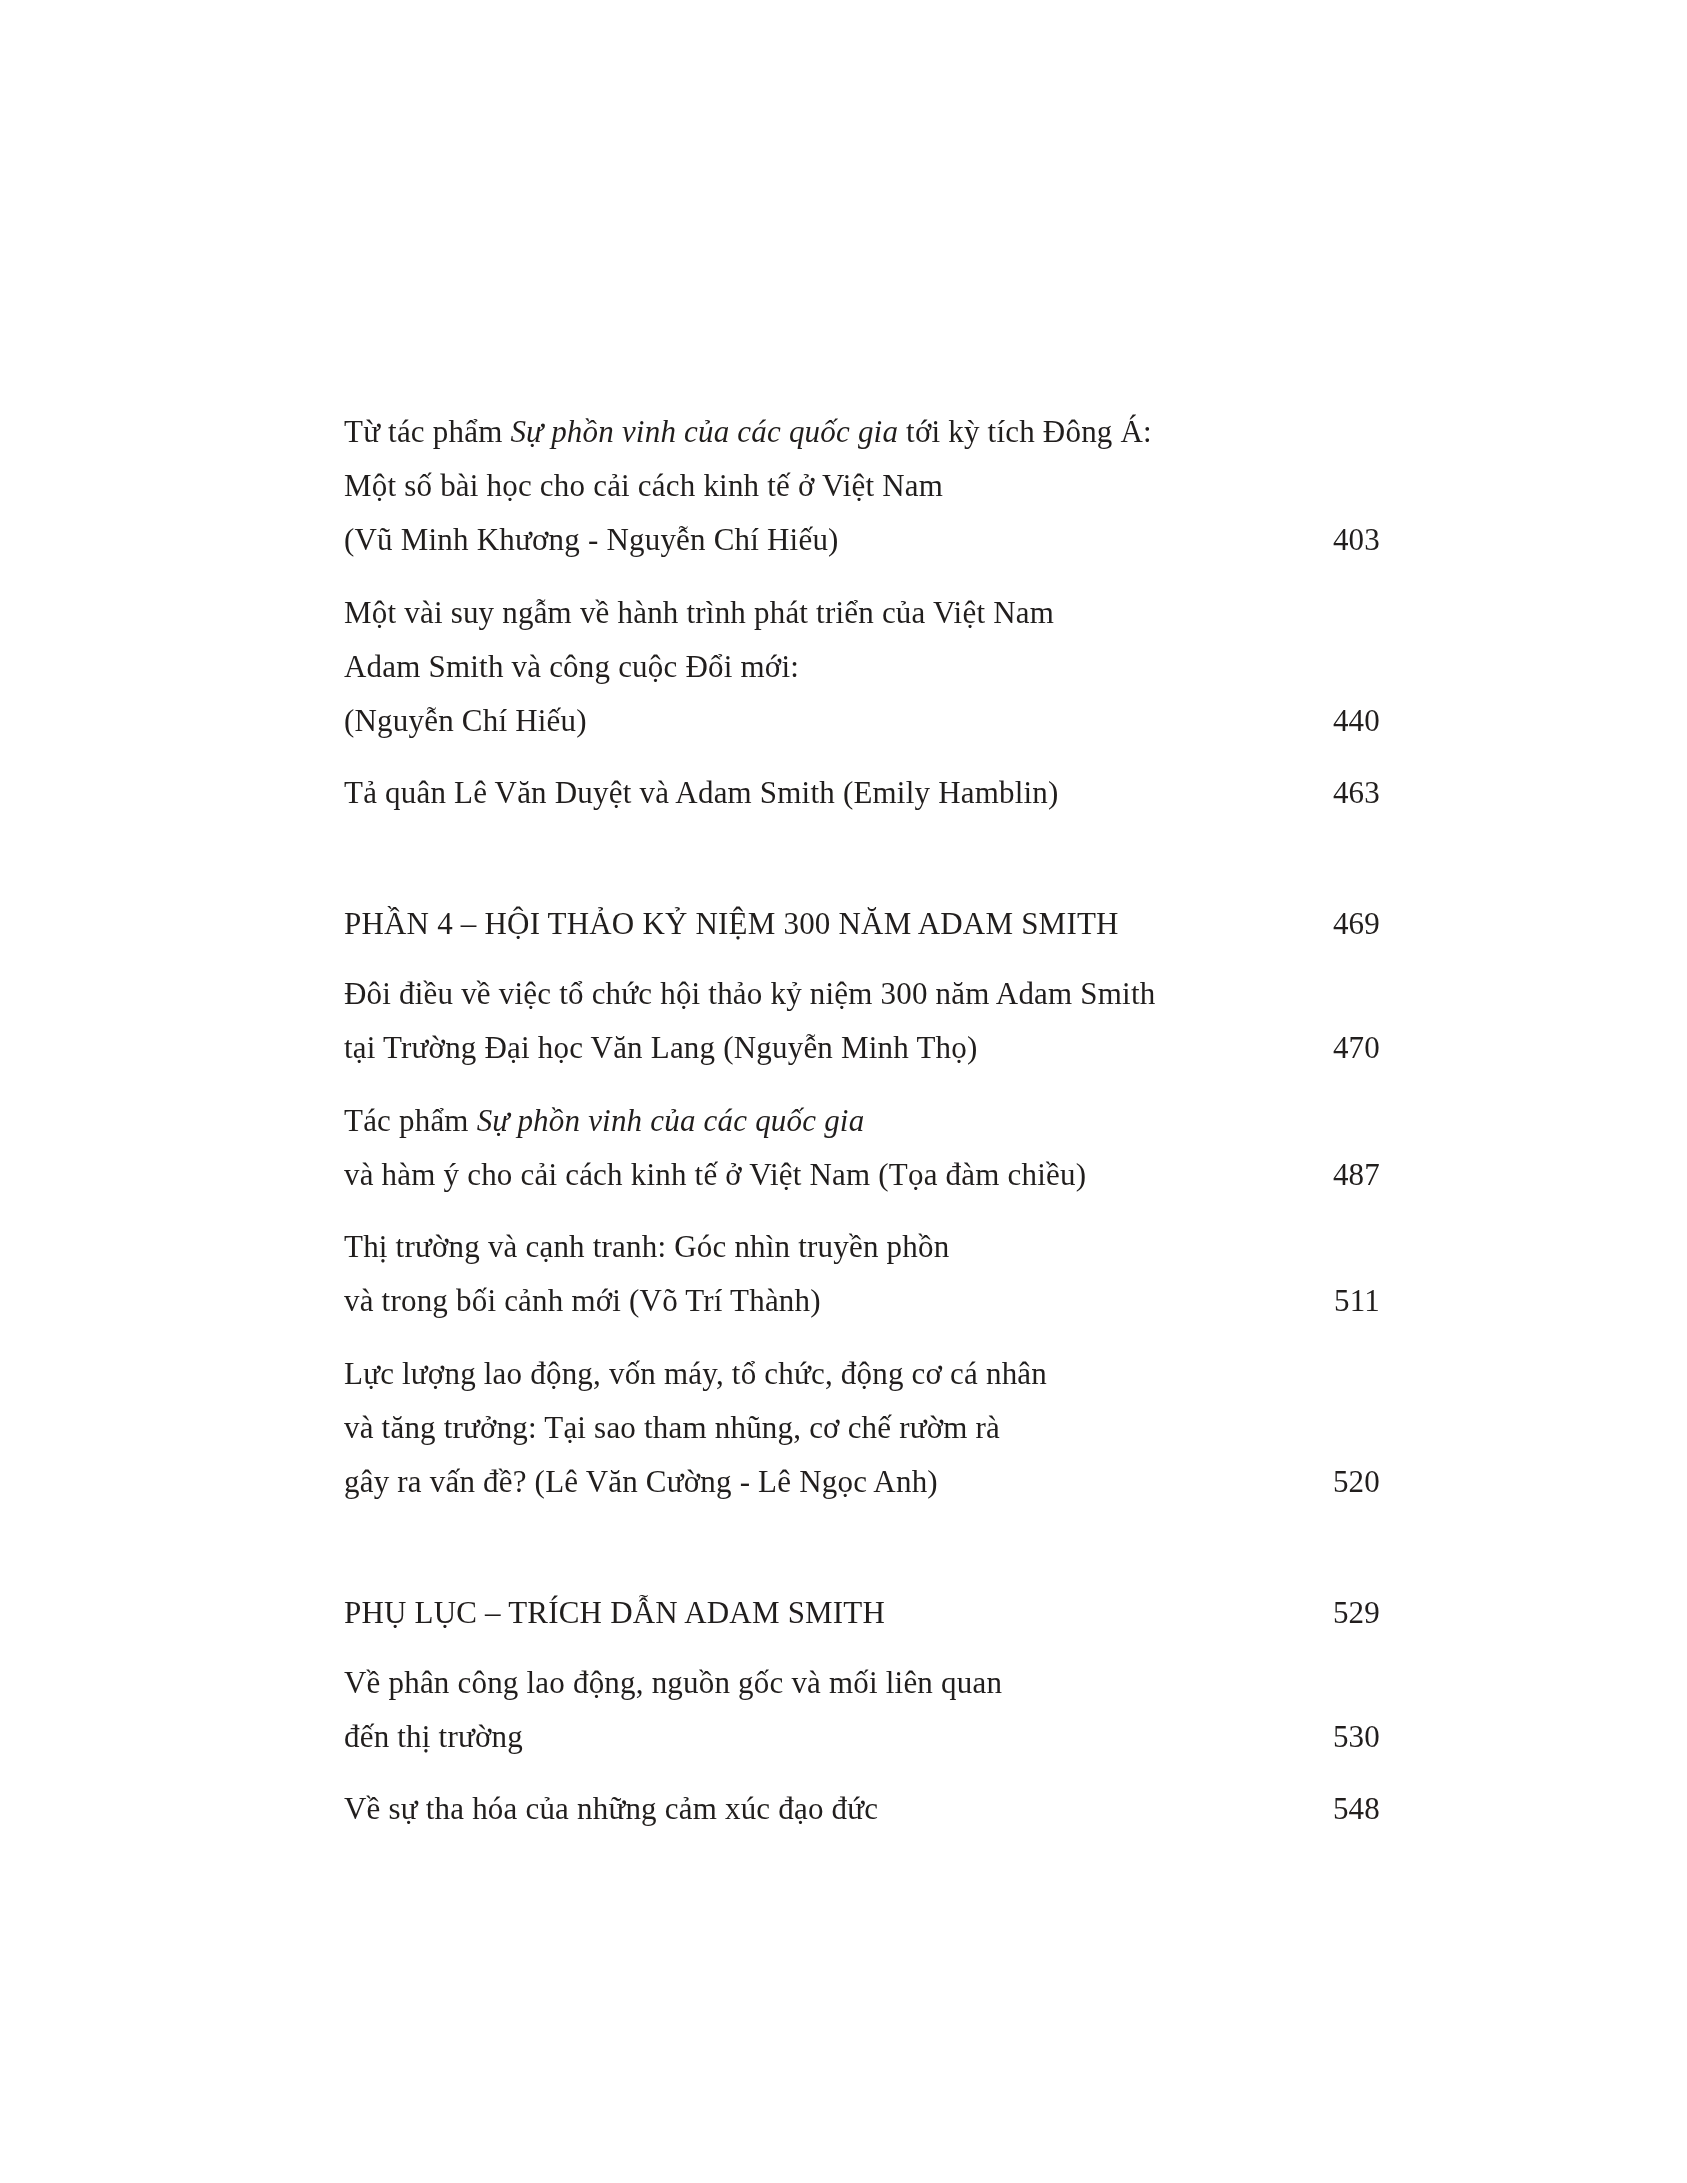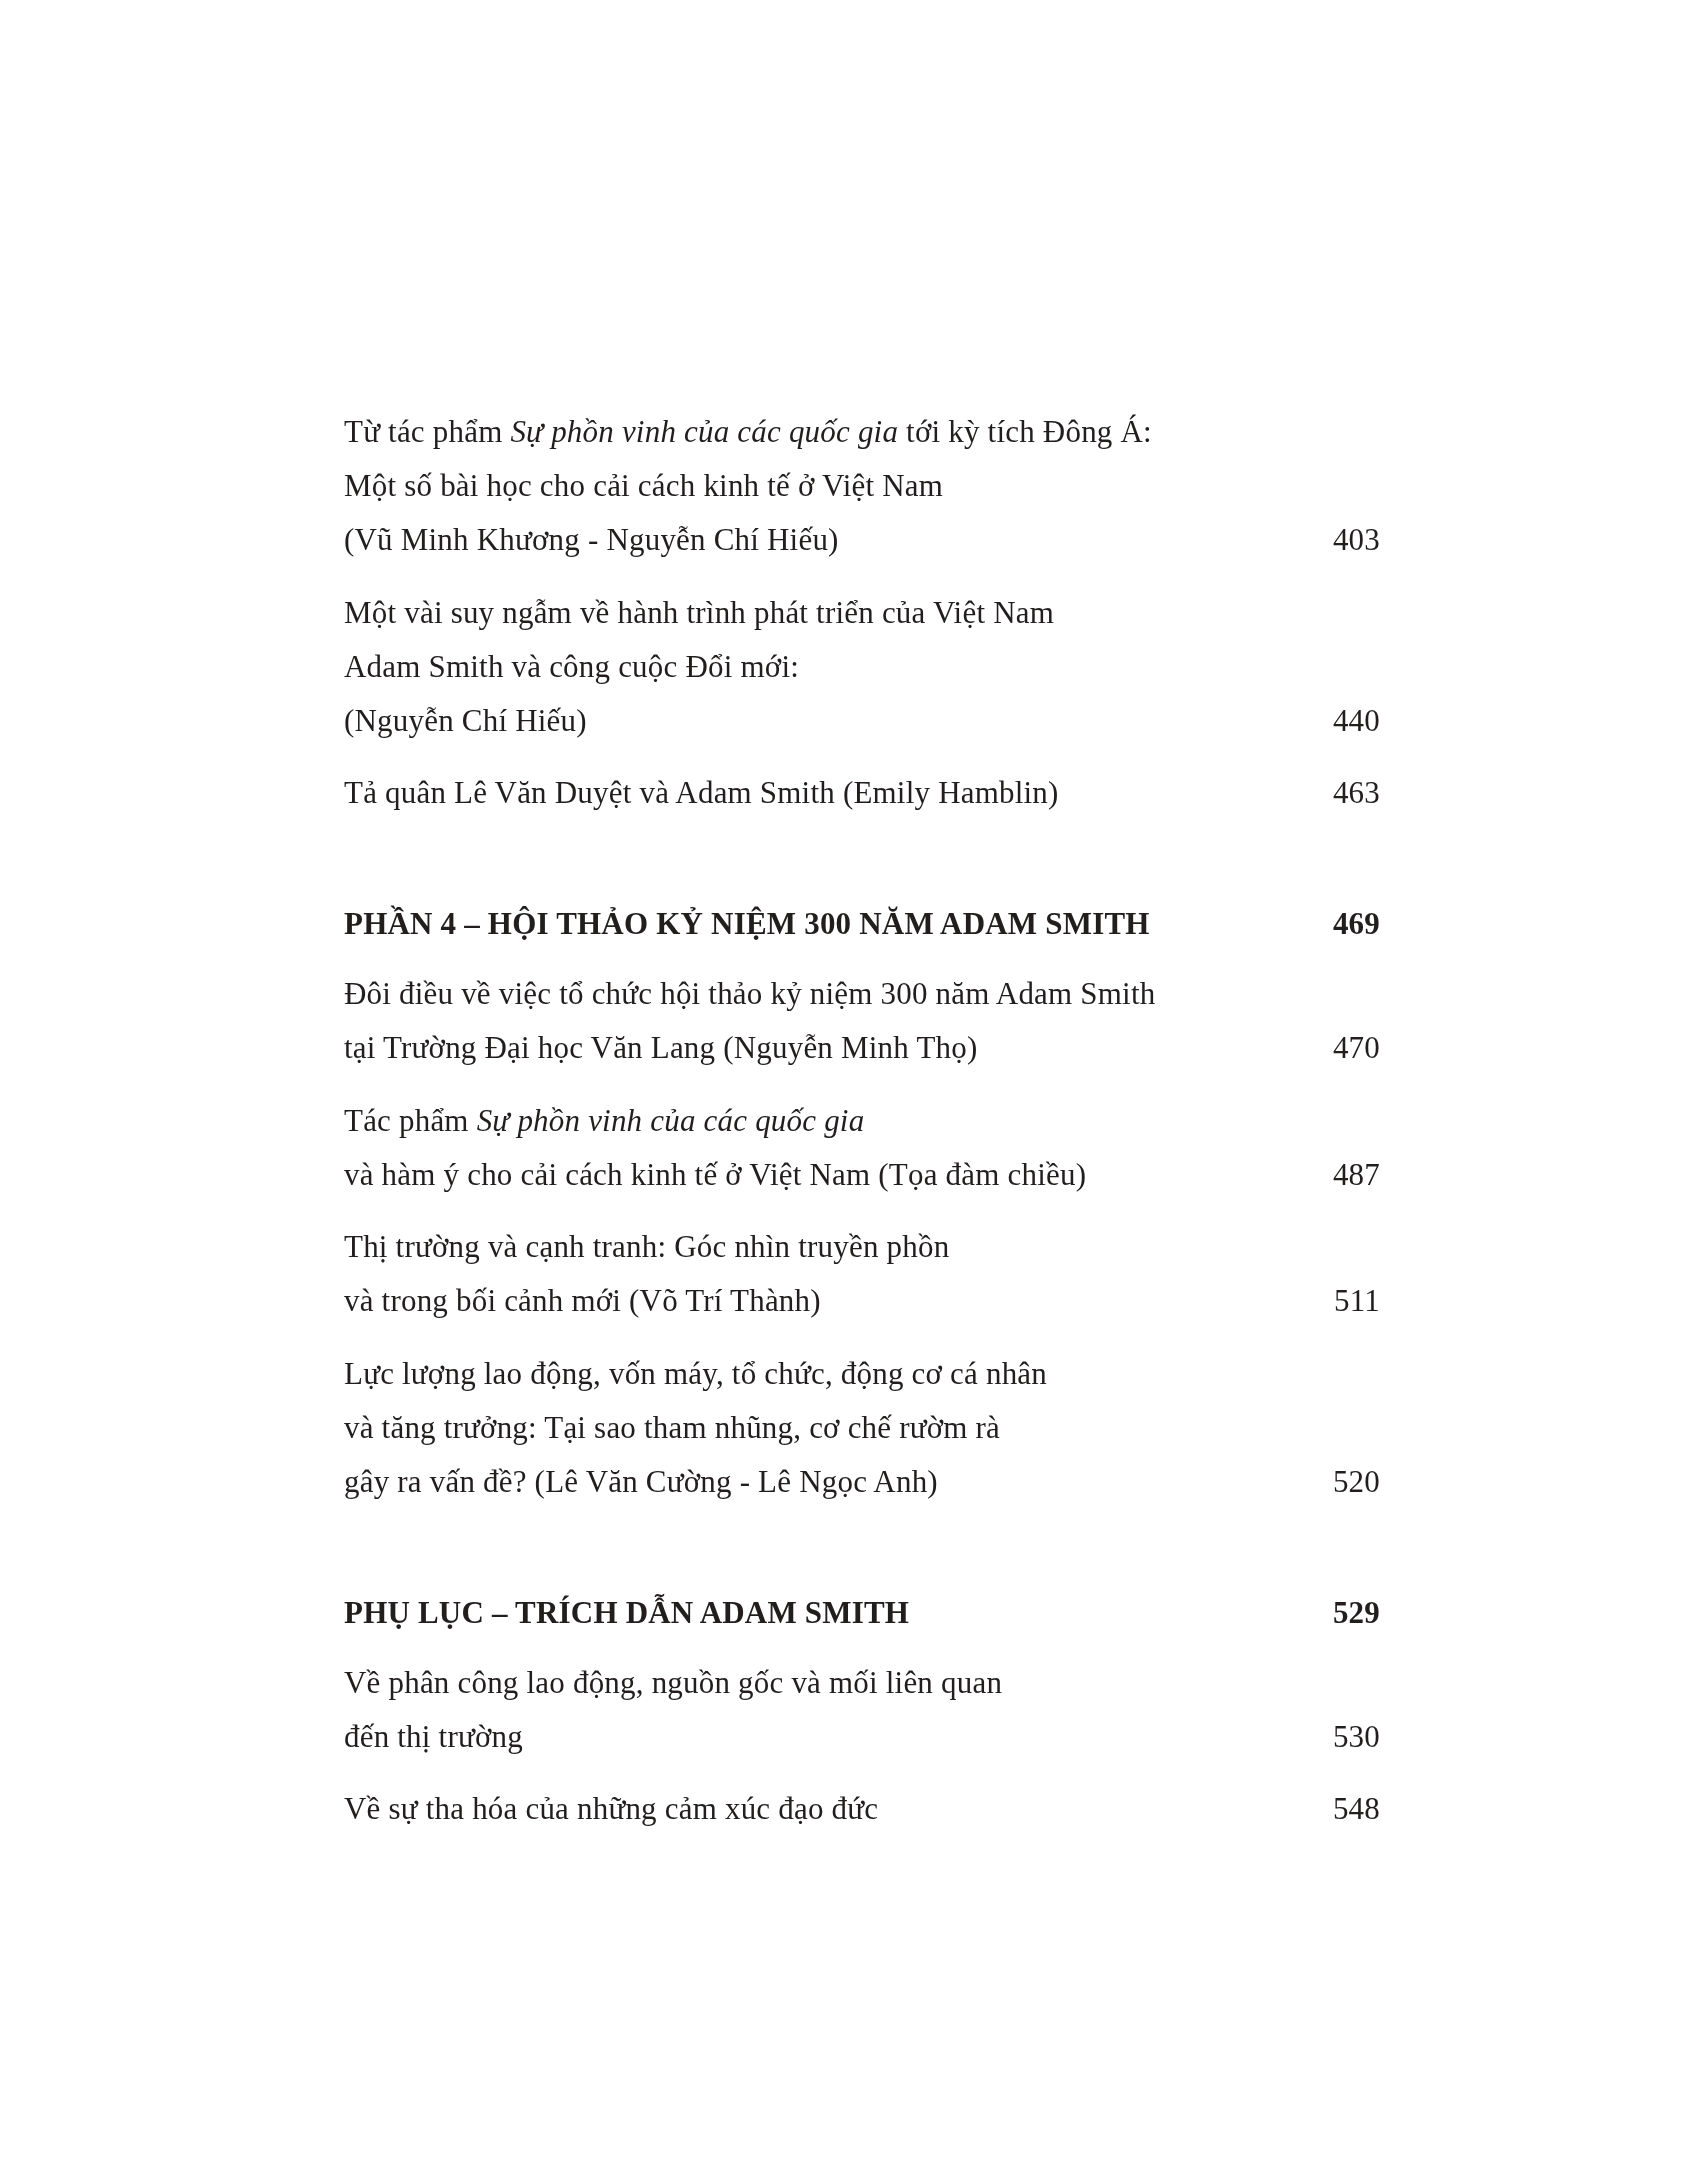--- a/index.html
+++ b/index.html
@@ -33,21 +33,21 @@
   .toc-item .row {
     display: flex;
     justify-content: space-between;
     align-items: baseline;
   }
   .toc-item .row .page-num {
     padding-left: 26.5px;
     font-variant-numeric: lining-nums;
   }
   .toc-item.section {
-    font-weight: 700;
+    font-weight: 400;
     margin-top: 77px;
     margin-bottom: 16px;
   }
   .toc-item i { font-style: italic; }
 </style>
 </head>
 <body>
 
 <div class="page">
   <div class="content" id="toc">

